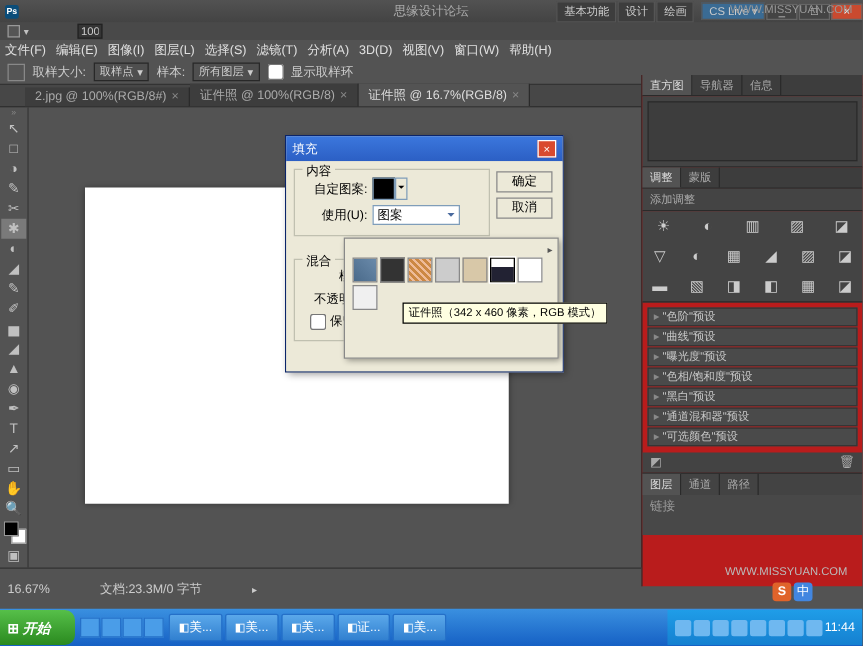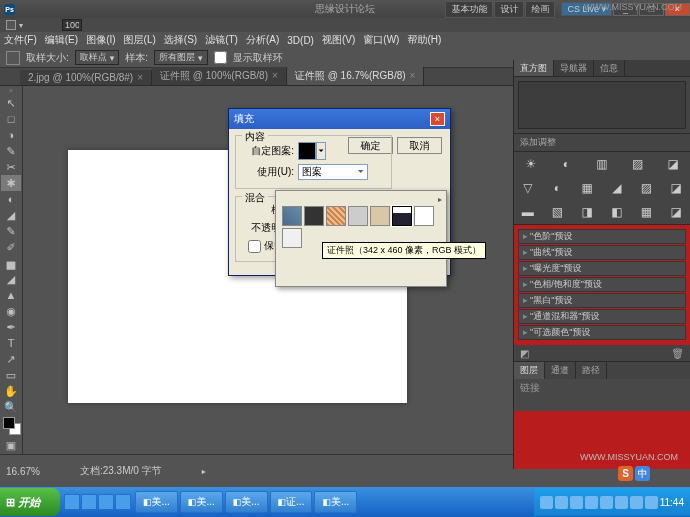--- a/index.html
+++ b/index.html
@@ -50,27 +50,27 @@
 .start::before{content:"⊞";margin-right:3px;font-style:normal}
 .ql{display:flex;gap:1px;padding:0 4px}
 .ql-ic{width:16px;height:16px;background:#4a9de8;border:1px solid #2570c8}
 .tb-btn{height:22px;padding:0 7px;background:linear-gradient(#5ba8ea,#3180d0);color:#fff;font-size:9px;display:flex;align-items:center;border:1px solid #2570c8;border-radius:2px;margin-right:2px}
 .tray{margin-left:auto;background:linear-gradient(#1f9de8,#1580d0);height:28px;display:flex;align-items:center;padding:0 6px;color:#fff;font-size:9px;gap:2px}
 .tray-ic{width:13px;height:13px;background:#6fb8f0;border-radius:2px}
 .dialog{position:absolute;left:228px;top:108px;width:223px;background:#ece9d8;border:1px solid #0a246a;box-shadow:2px 2px 6px rgba(0,0,0,0.4);z-index:100}
 .dlg-title{height:20px;background:linear-gradient(#3b77dd,#2c5fc4);color:#fff;display:flex;align-items:center;padding:0 5px;font-size:10px}
 .dlg-title .dx{margin-left:auto;width:15px;height:14px;background:#d94a2f;color:#fff;text-align:center;line-height:13px;border:1px solid #fff;font-size:9px}
 .dlg-body{padding:6px;background:#ece9d8}
-.dlg-group{border:1px solid #c0c0b0;padding:6px 4px 4px;margin-bottom:7px;position:relative}
+.dlg-group{border:1px solid #c0c0b0;padding:6px 4px 4px;margin-bottom:18px;position:relative}
 .dlg-group .lgd{position:absolute;top:-6px;left:6px;background:#ece9d8;padding:0 3px;font-size:10px}
 .dlg-row{display:flex;align-items:center;margin-bottom:4px;font-size:10px}
 .dlg-row label{text-align:right;width:54px;margin-right:4px}
 .dlg-sel{height:16px;border:1px solid #7f9db9;background:#fff;padding:0 3px;font-size:10px;display:flex;align-items:center;min-width:60px}
 .dlg-sel::after{content:"⏷";margin-left:auto;color:#4a6a9e;font-size:8px}
-.dlg-btns{position:absolute;right:8px;top:28px;display:flex;flex-direction:row;gap:4px}
+.dlg-btns{position:absolute;right:8px;top:28px;display:flex;flex-direction:column;gap:4px}
 .dlg-btn{width:45px;height:17px;background:#ece9d8;border:1px solid #888;font-size:10px;text-align:center;line-height:15px}
 .pat-sw{width:18px;height:18px;border:1px solid #7f9db9;background:#000;display:inline-block}
 .pat-fly{position:absolute;left:275px;top:190px;width:172px;background:#ece9d8;border:1px solid #888;box-shadow:2px 2px 5px rgba(0,0,0,0.4);z-index:110;padding:4px}
 .pat-grid{display:flex;flex-wrap:wrap;gap:2px;padding:2px;height:78px;align-content:flex-start}
 .pat-it{width:20px;height:20px;border:1px solid #888;background:#555}
 .pat-it.sel{border:1px solid #000;outline:1px solid #fff}
 .tooltip{position:absolute;background:#ffffe1;border:1px solid #000;padding:1px 4px;font-size:9px;white-space:nowrap;z-index:120}
 .wm-bottom{position:absolute;right:43px;bottom:30px;color:#bbb;font-size:9px;z-index:50}
 .wm-corner{position:absolute;right:8px;top:2px;color:#999;font-size:9px;z-index:200}
 </style>
@@ -165,20 +165,24 @@
 <div class="panels">
   <div class="ptabs">
     <div class="ptab act">直方图</div>
     <div class="ptab">导航器</div>
     <div class="ptab">信息</div>
   </div>
   <div class="panel-body">
       <div class="hist-area"></div>
     </div>
 
+  <div class="ptabs">
+    <div class="ptab act">调整</div>
+    <div class="ptab">蒙版</div>
+  </div>
   <div class="panel-body" style="padding:2px 6px;color:#aaa;font-size:9px">添加调整</div>
   <div class="panel-body" style="padding:0">
     <div class="adj-row">
       <span class="adj-ic">☀</span>
       <span class="adj-ic">◐</span>
       <span class="adj-ic">▥</span>
       <span class="adj-ic">▨</span>
       <span class="adj-ic">◪</span>
     </div>
     <div class="adj-row">

